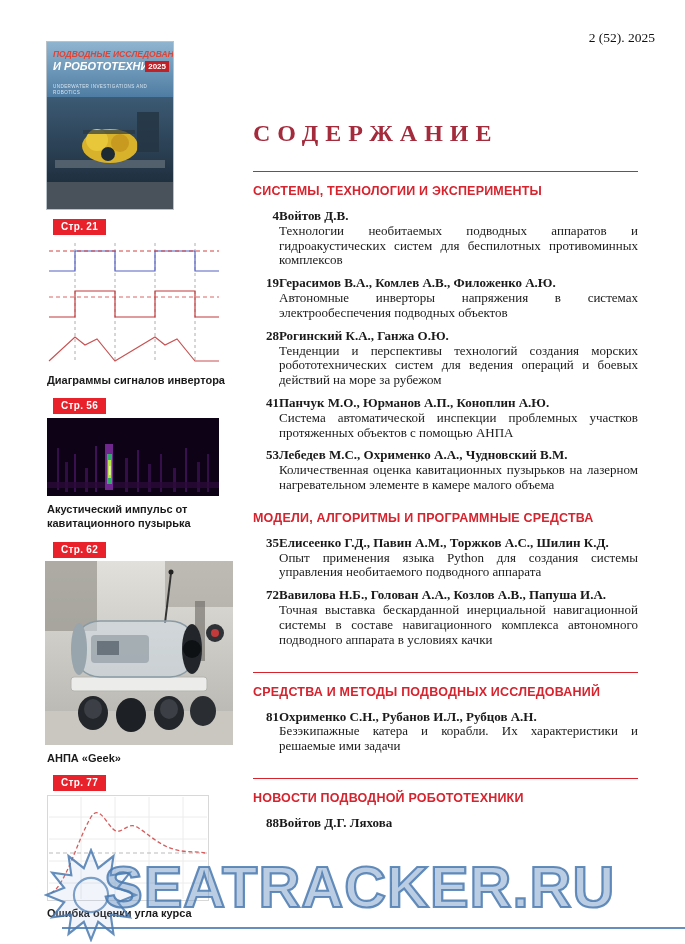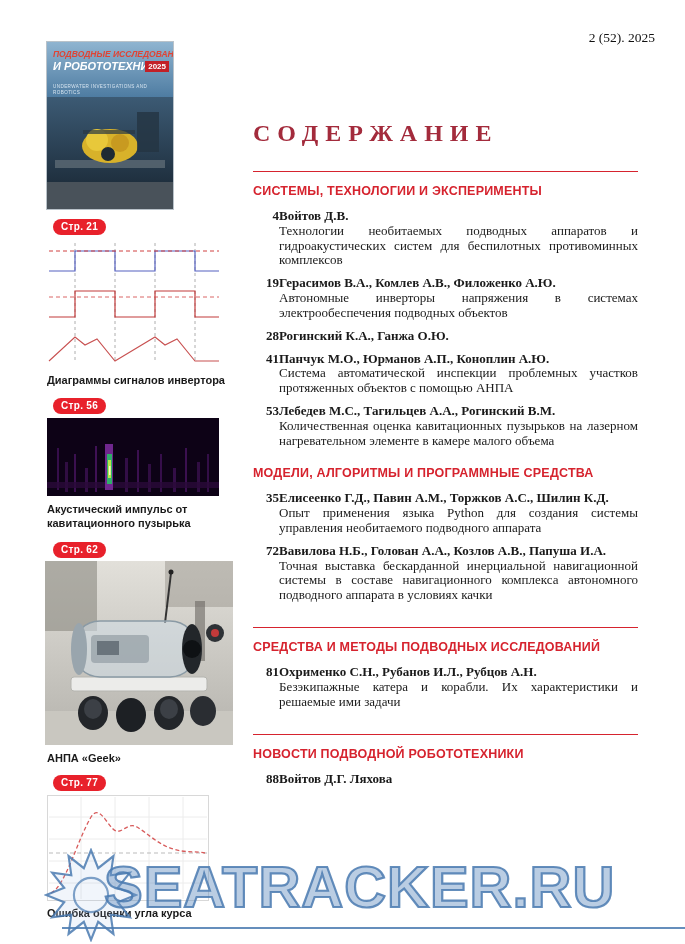--- a/index.html
+++ b/index.html
@@ -13,21 +13,20 @@
   
   .issue-no { position:absolute; top:30px; right:30px; font-size:13.5px; color:#111; }
 
   
   .sidebar { position:absolute; left:45px; top:42px; width:205px; height:880px; }
   .sb-abs { position:absolute; }
   .page-badge {
     background:#e8212b; color:#fff; font-family:"Liberation Sans", sans-serif;
     font-size:10px; font-weight:bold; padding:2px 8px 3px; display:inline-block;
     letter-spacing:0.3px;
-    border-radius:8px;
   }
   .fig-caption {
     font-family:"Liberation Sans", sans-serif; font-size:11px; color:#1a1a1a;
     line-height:1.28; width:188px;font-weight:bold;
   }
   .fig-frame { display:block; }
 
   
   .cover {
     position:absolute; left:2px; top:0; width:126px; height:167px; overflow:hidden;
@@ -226,33 +225,34 @@
       <div class="entry-pg">19</div>
       <div class="entry-txt">
         <span class="entry-authors">Герасимов В.А., Комлев А.В., Филоженко А.Ю.</span>
         <span class="entry-title">Автономные инверторы напряжения в системах электрообеспечения подводных объектов</span>
       </div>
     </div>
     <div class="entry">
       <div class="entry-pg">28</div>
       <div class="entry-txt">
         <span class="entry-authors">Рогинский К.А., Ганжа О.Ю.</span>
+        <span class="entry-title">Тенденции и перспективы технологий создания морских робототехнических систем для ведения операций и боевых действий на море за рубежом</span>
       </div>
     </div>
     <div class="entry">
       <div class="entry-pg">41</div>
       <div class="entry-txt">
         <span class="entry-authors">Панчук М.О., Юрманов А.П., Коноплин А.Ю.</span>
         <span class="entry-title">Система автоматической инспекции проблемных участков протяженных объектов с помощью АНПА</span>
       </div>
     </div>
     <div class="entry">
       <div class="entry-pg">53</div>
       <div class="entry-txt">
-        <span class="entry-authors">Лебедев М.С., Тагильцев А.А., Рогинский В.М.</span>
+        <span class="entry-authors">Лебедев М.С., Охрименко А.А., Чудновский В.М.</span>
         <span class="entry-title">Количественная оценка кавитационных пузырьков на лазерном нагревательном элементе в камере малого объема</span>
       </div>
     </div>
 
     <h2 class="sec-title standalone">МОДЕЛИ, АЛГОРИТМЫ И ПРОГРАММНЫЕ СРЕДСТВА</h2>
 
     <div class="entry">
       <div class="entry-pg">35</div>
       <div class="entry-txt">
         <span class="entry-authors">Елисеенко Г.Д., Павин А.М., Торжков А.С., Шилин К.Д.</span>

